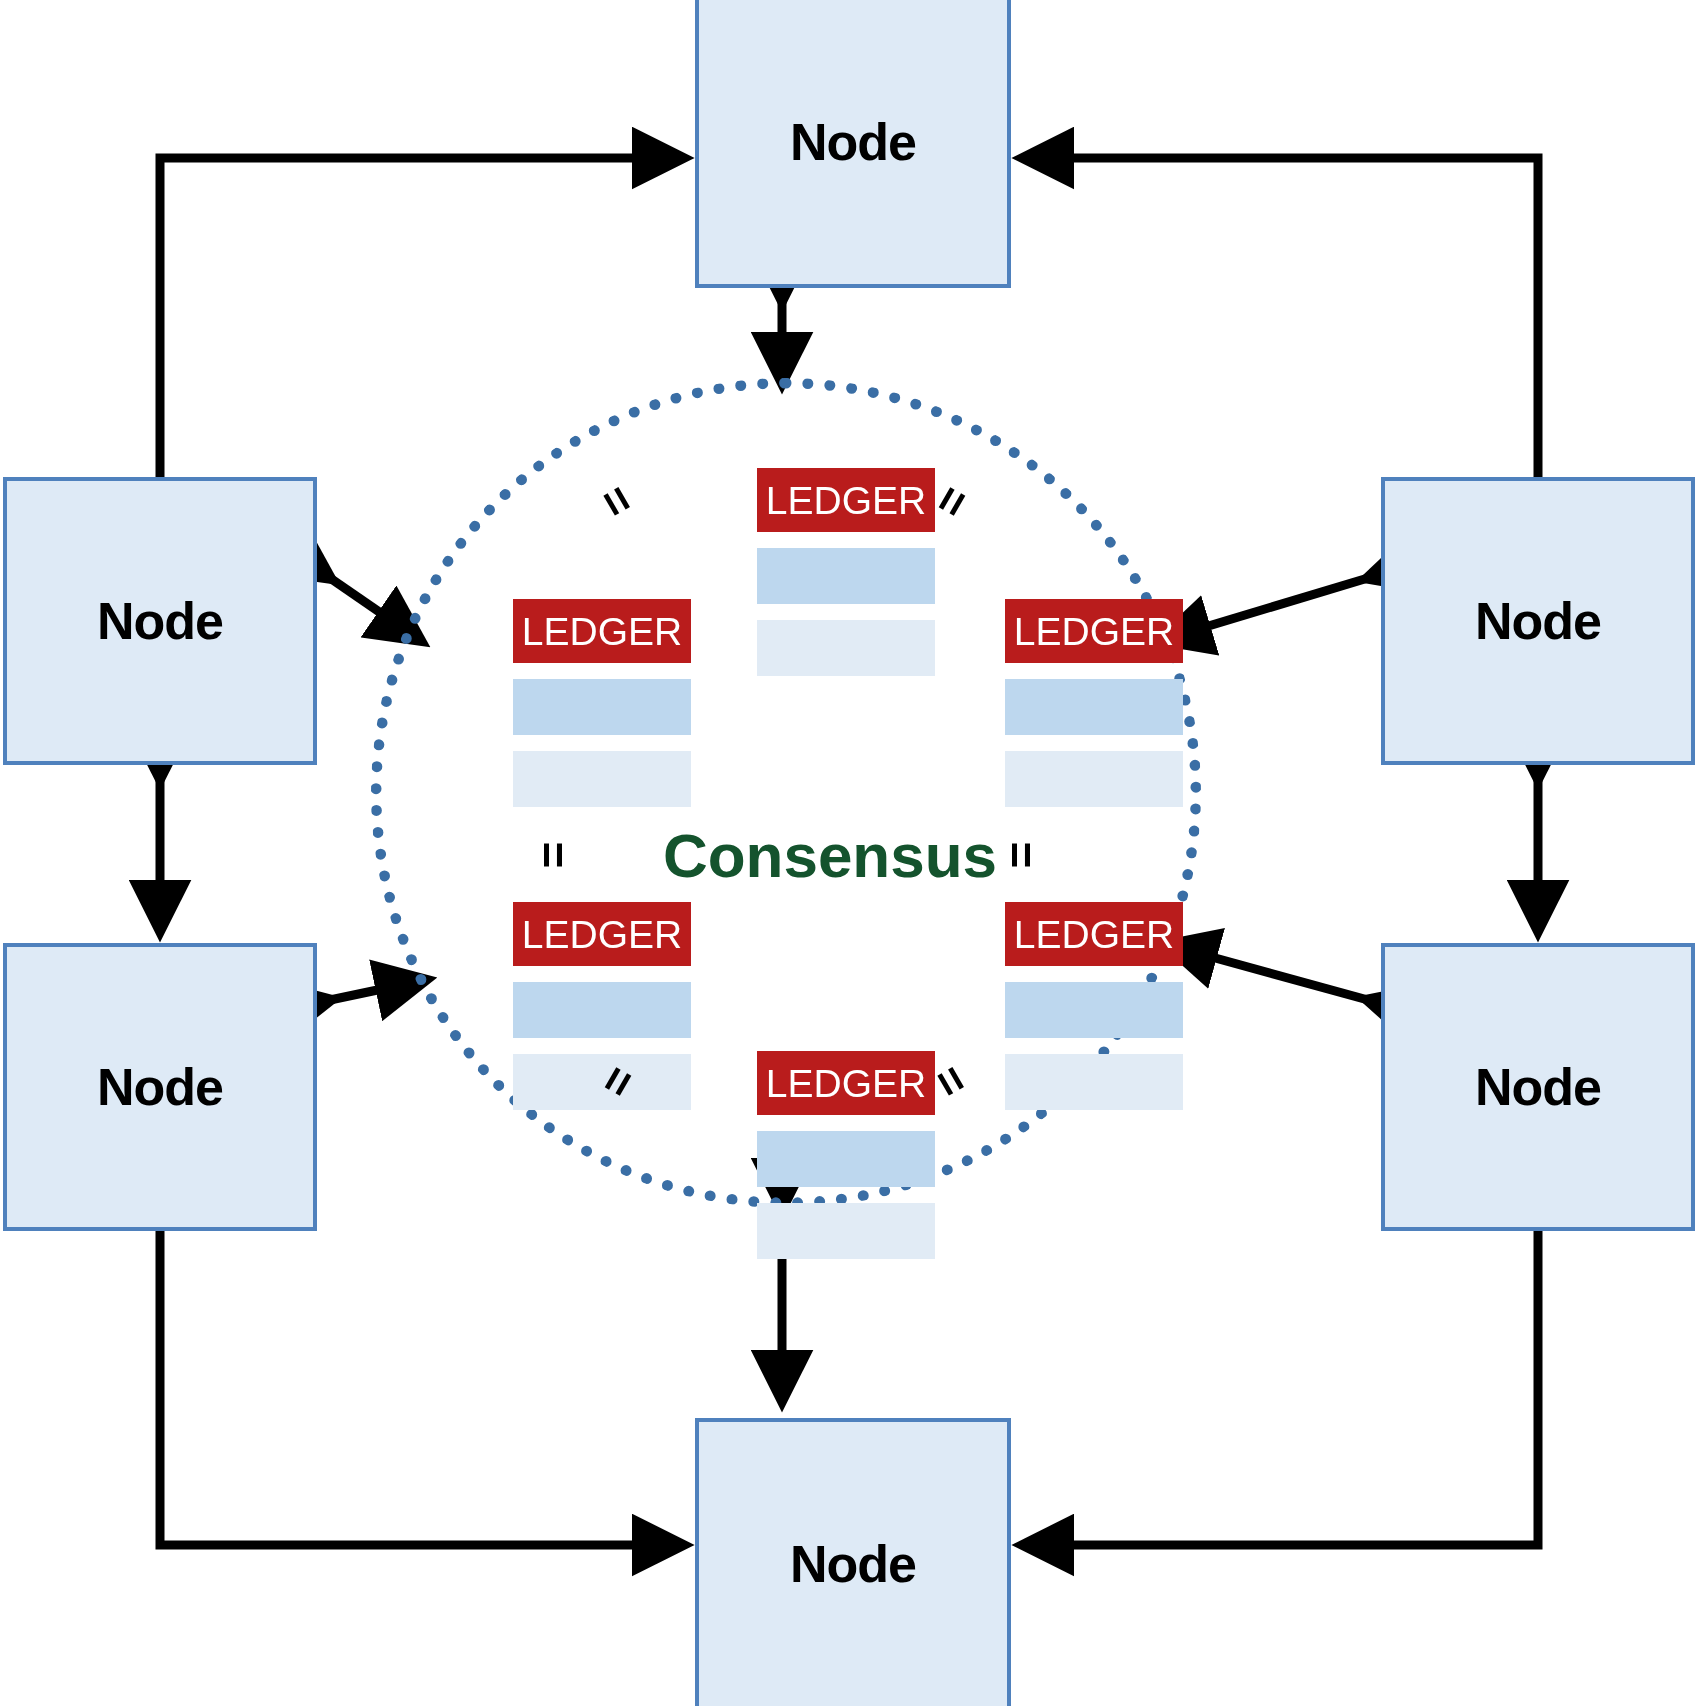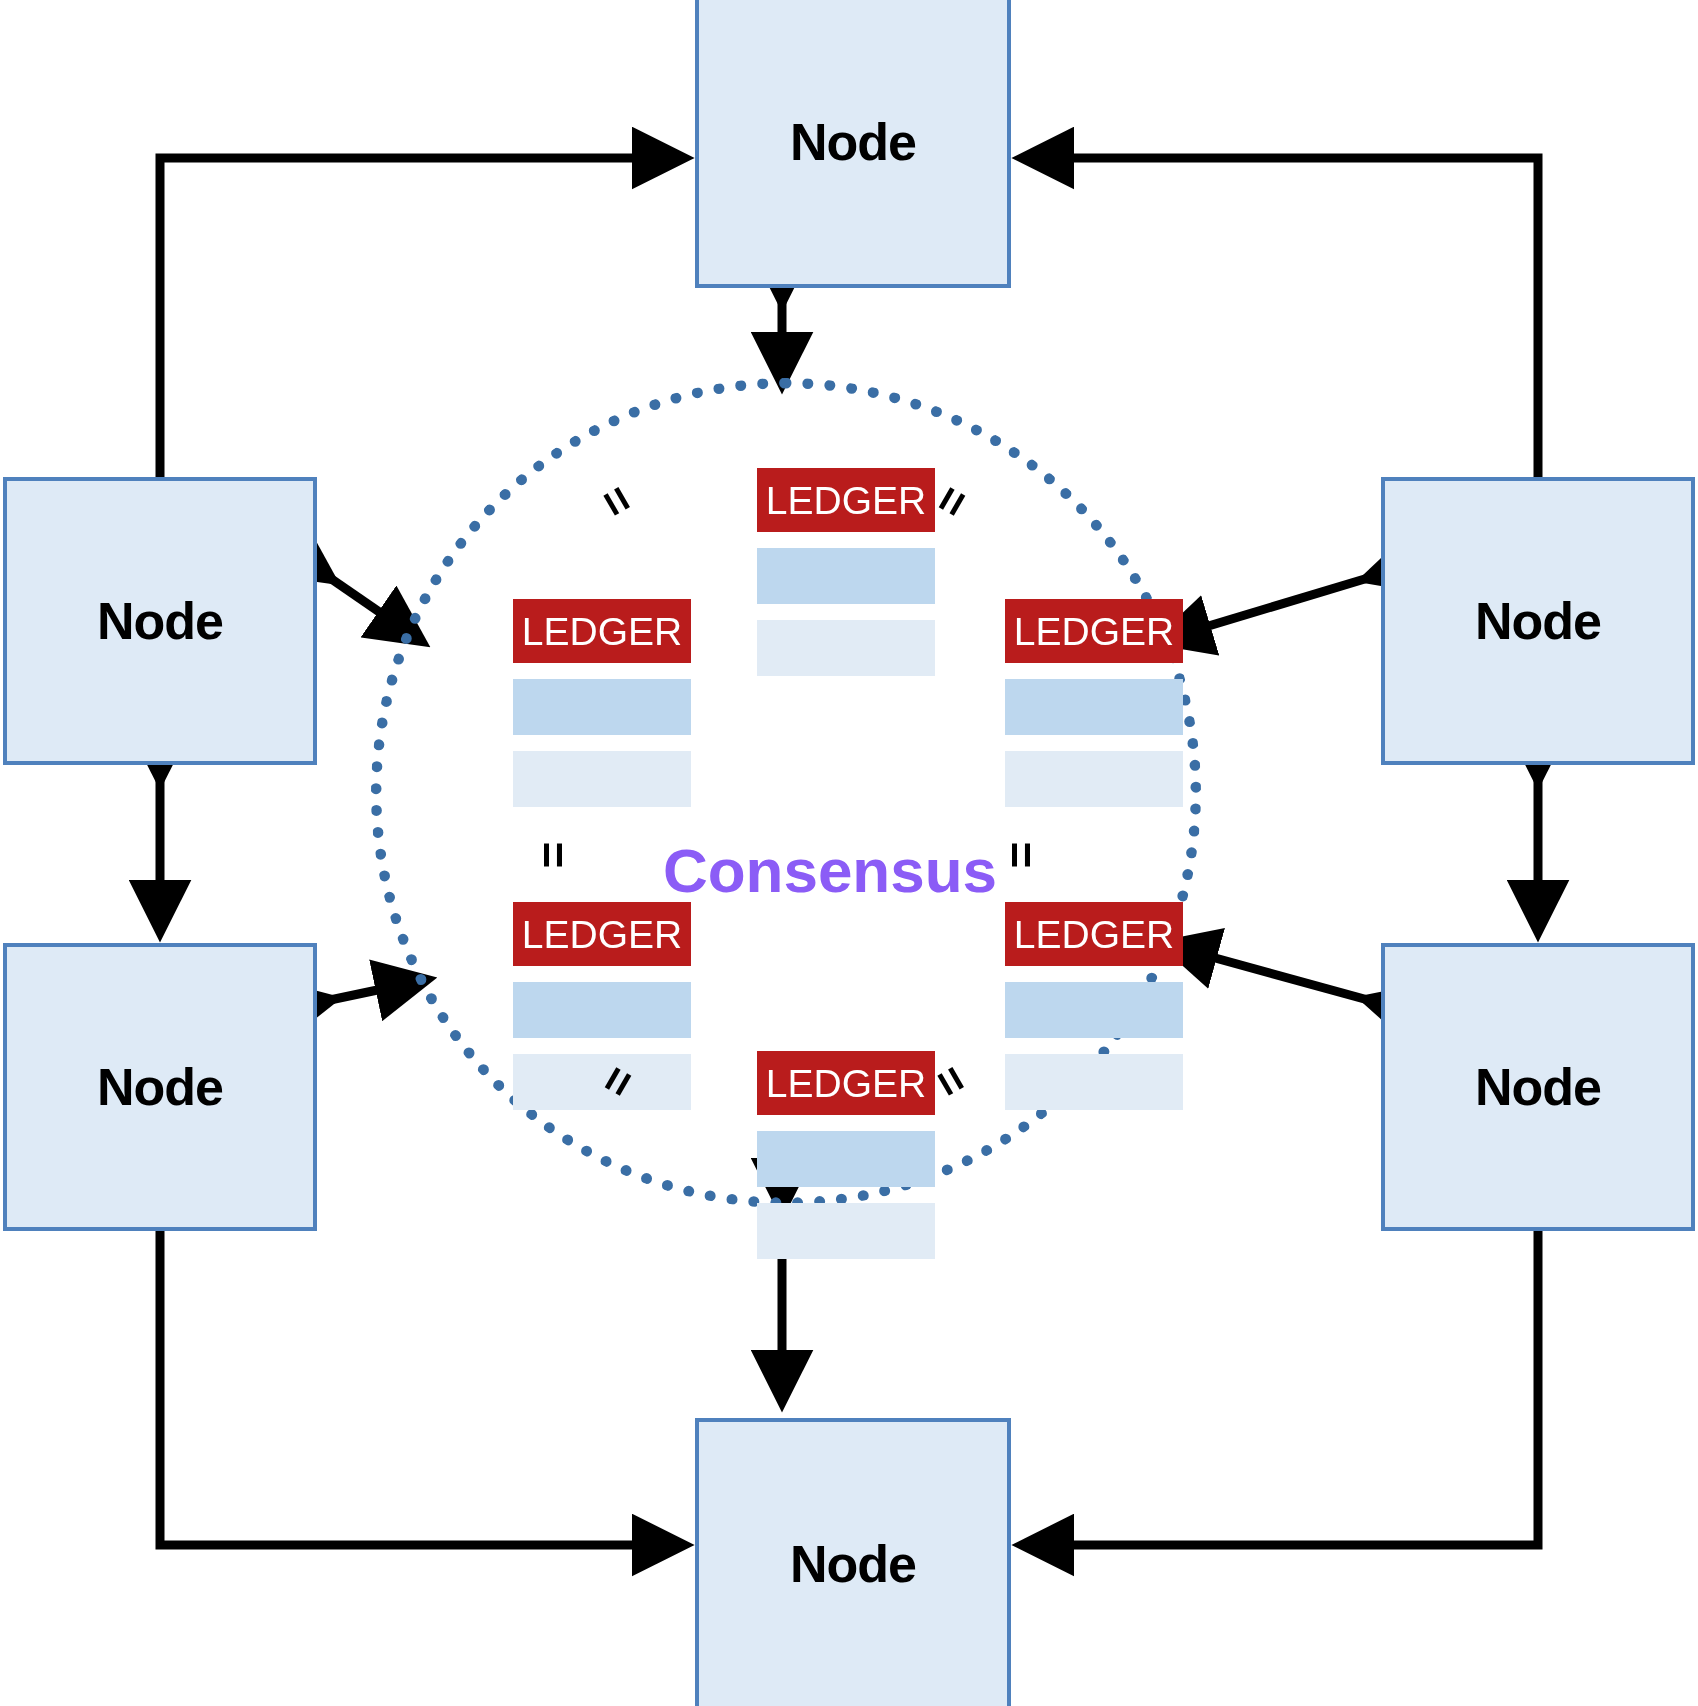--- a/index.html
+++ b/index.html
@@ -85,23 +85,22 @@
   
   .consensus-text {
     position: absolute;
     left: 640px;
     top: 822px;
     width: 380px;
     text-align: center;
     font-family: "Liberation Sans", sans-serif;
     font-weight: bold;
     font-size: 62px;
-    color: #8b5cf6;
+    color: #14532d;
     line-height: 1.1;
-    margin-top: 15px;
   }
   
   #arrows {
     position: absolute;
     left: 0; top: 0;
     width: 1698px;
     height: 1706px;
     pointer-events: none;
   }
 </style>

